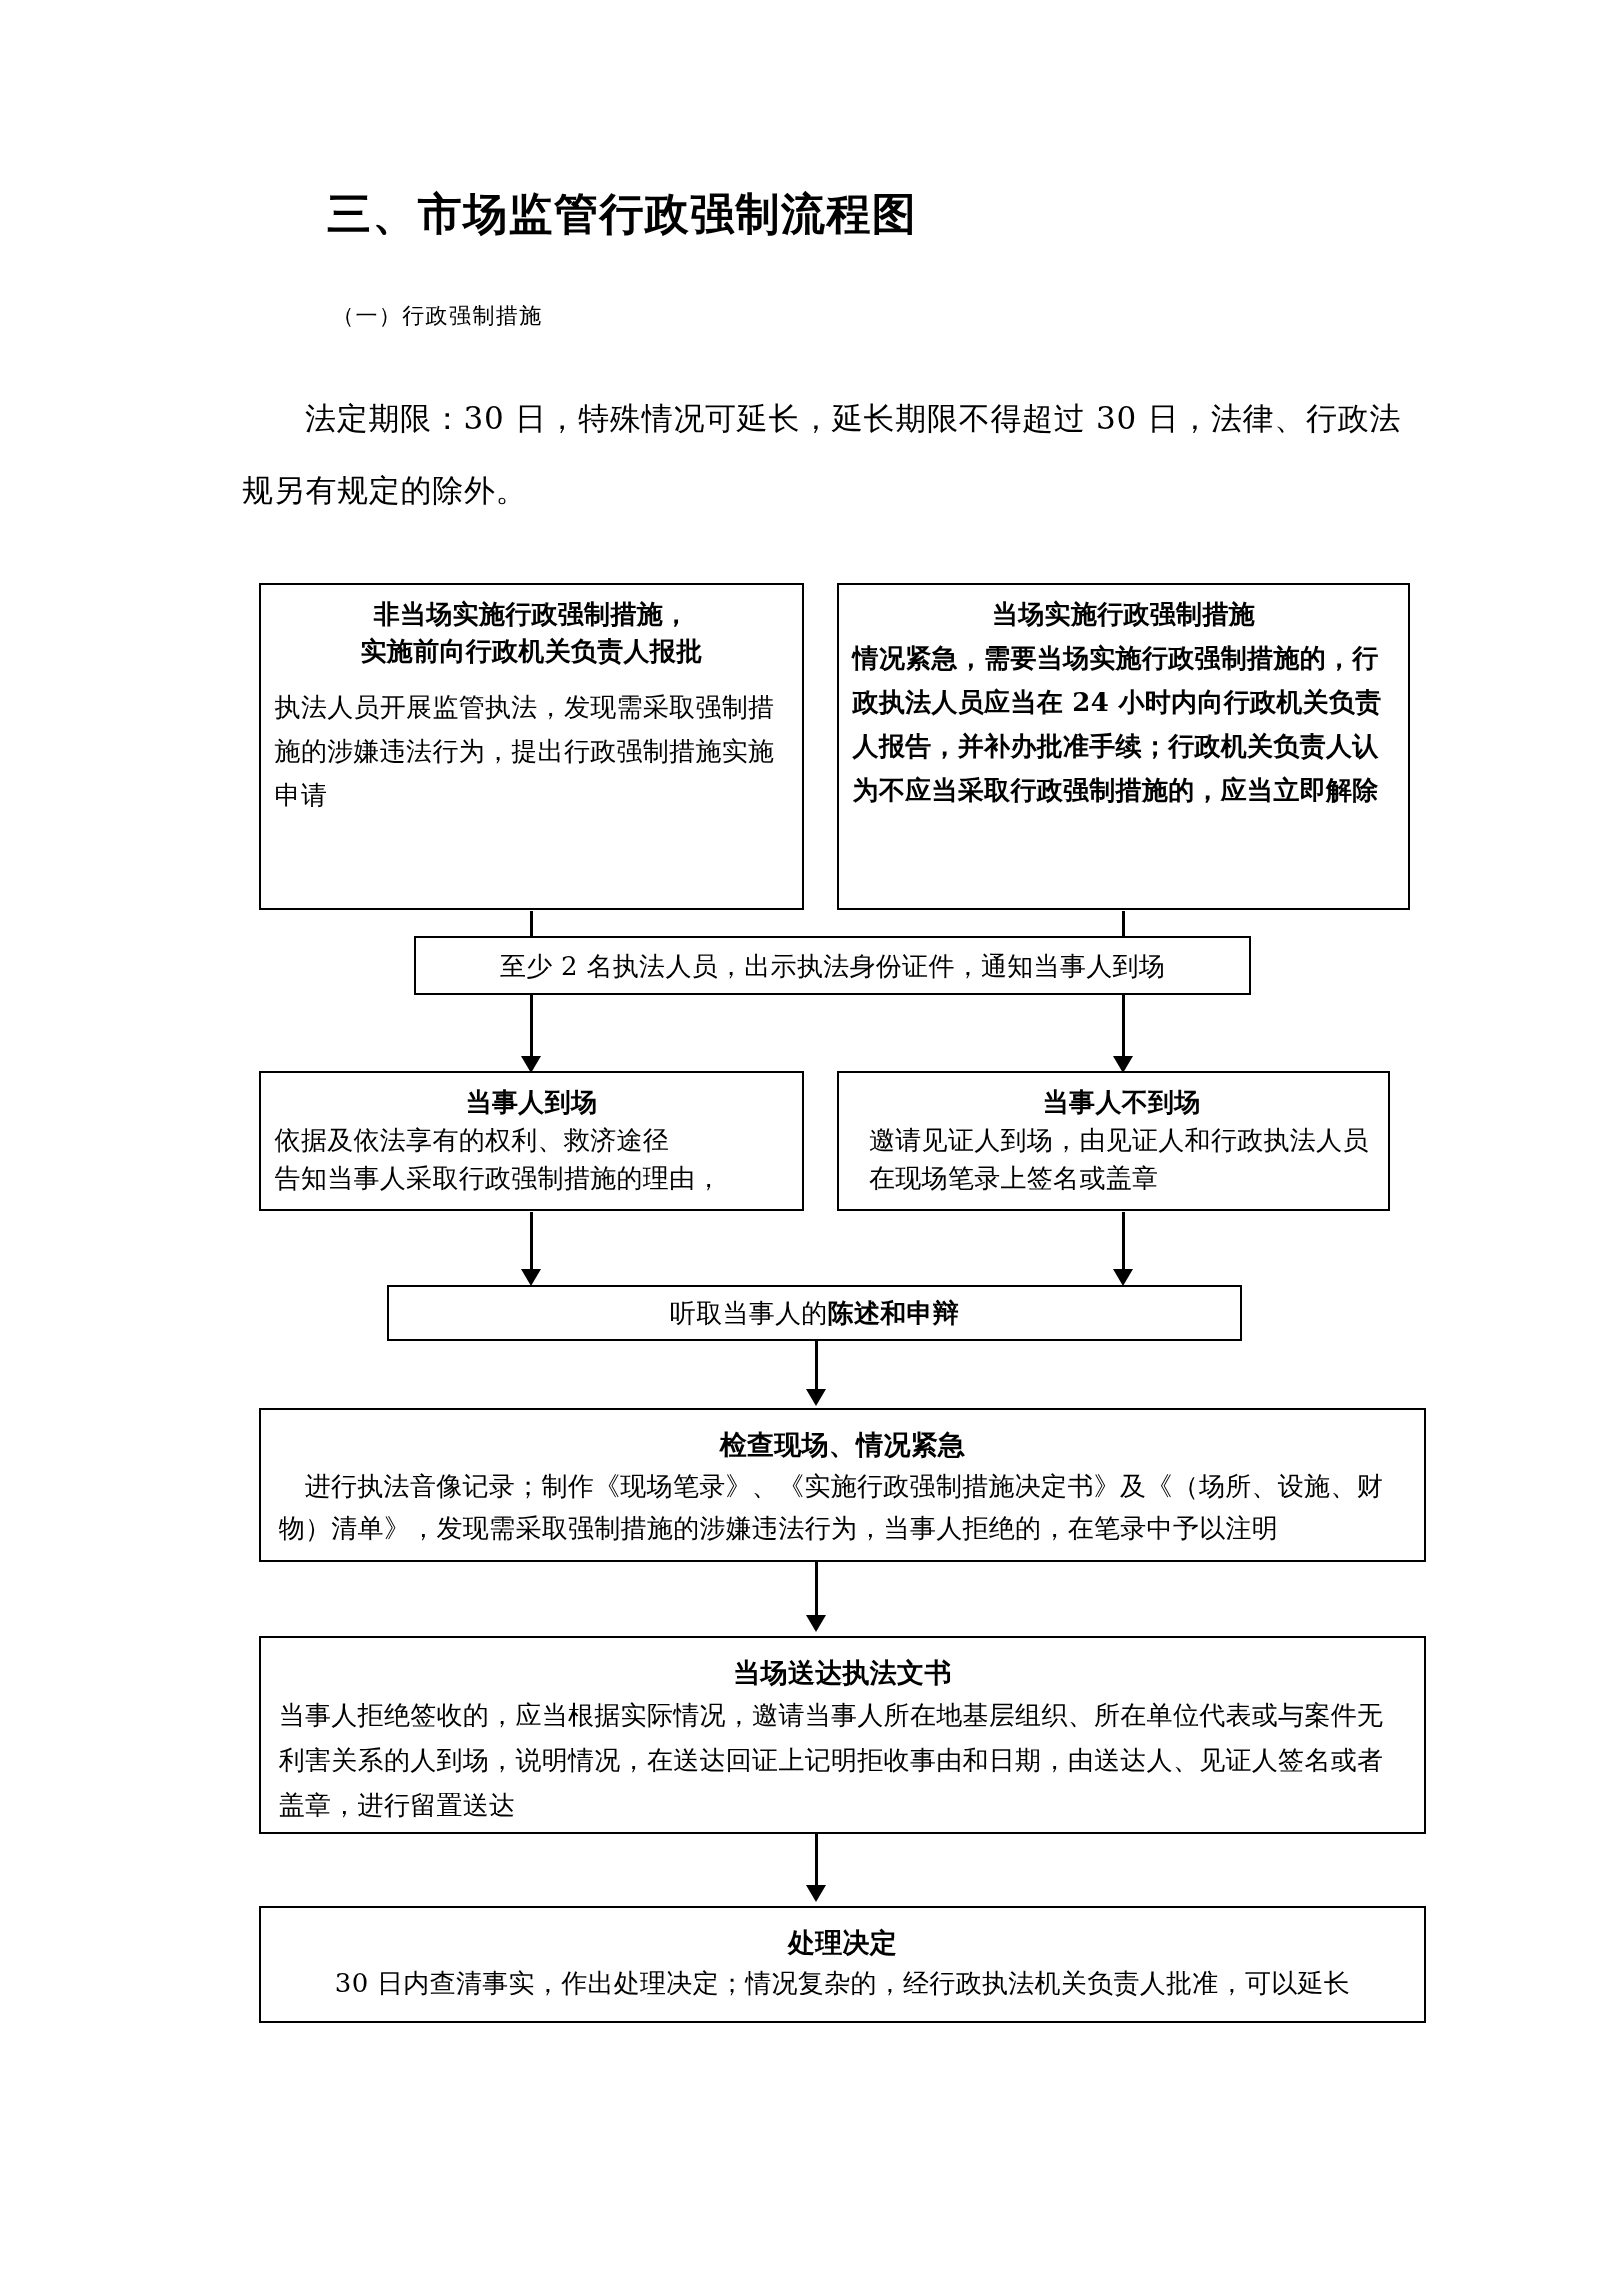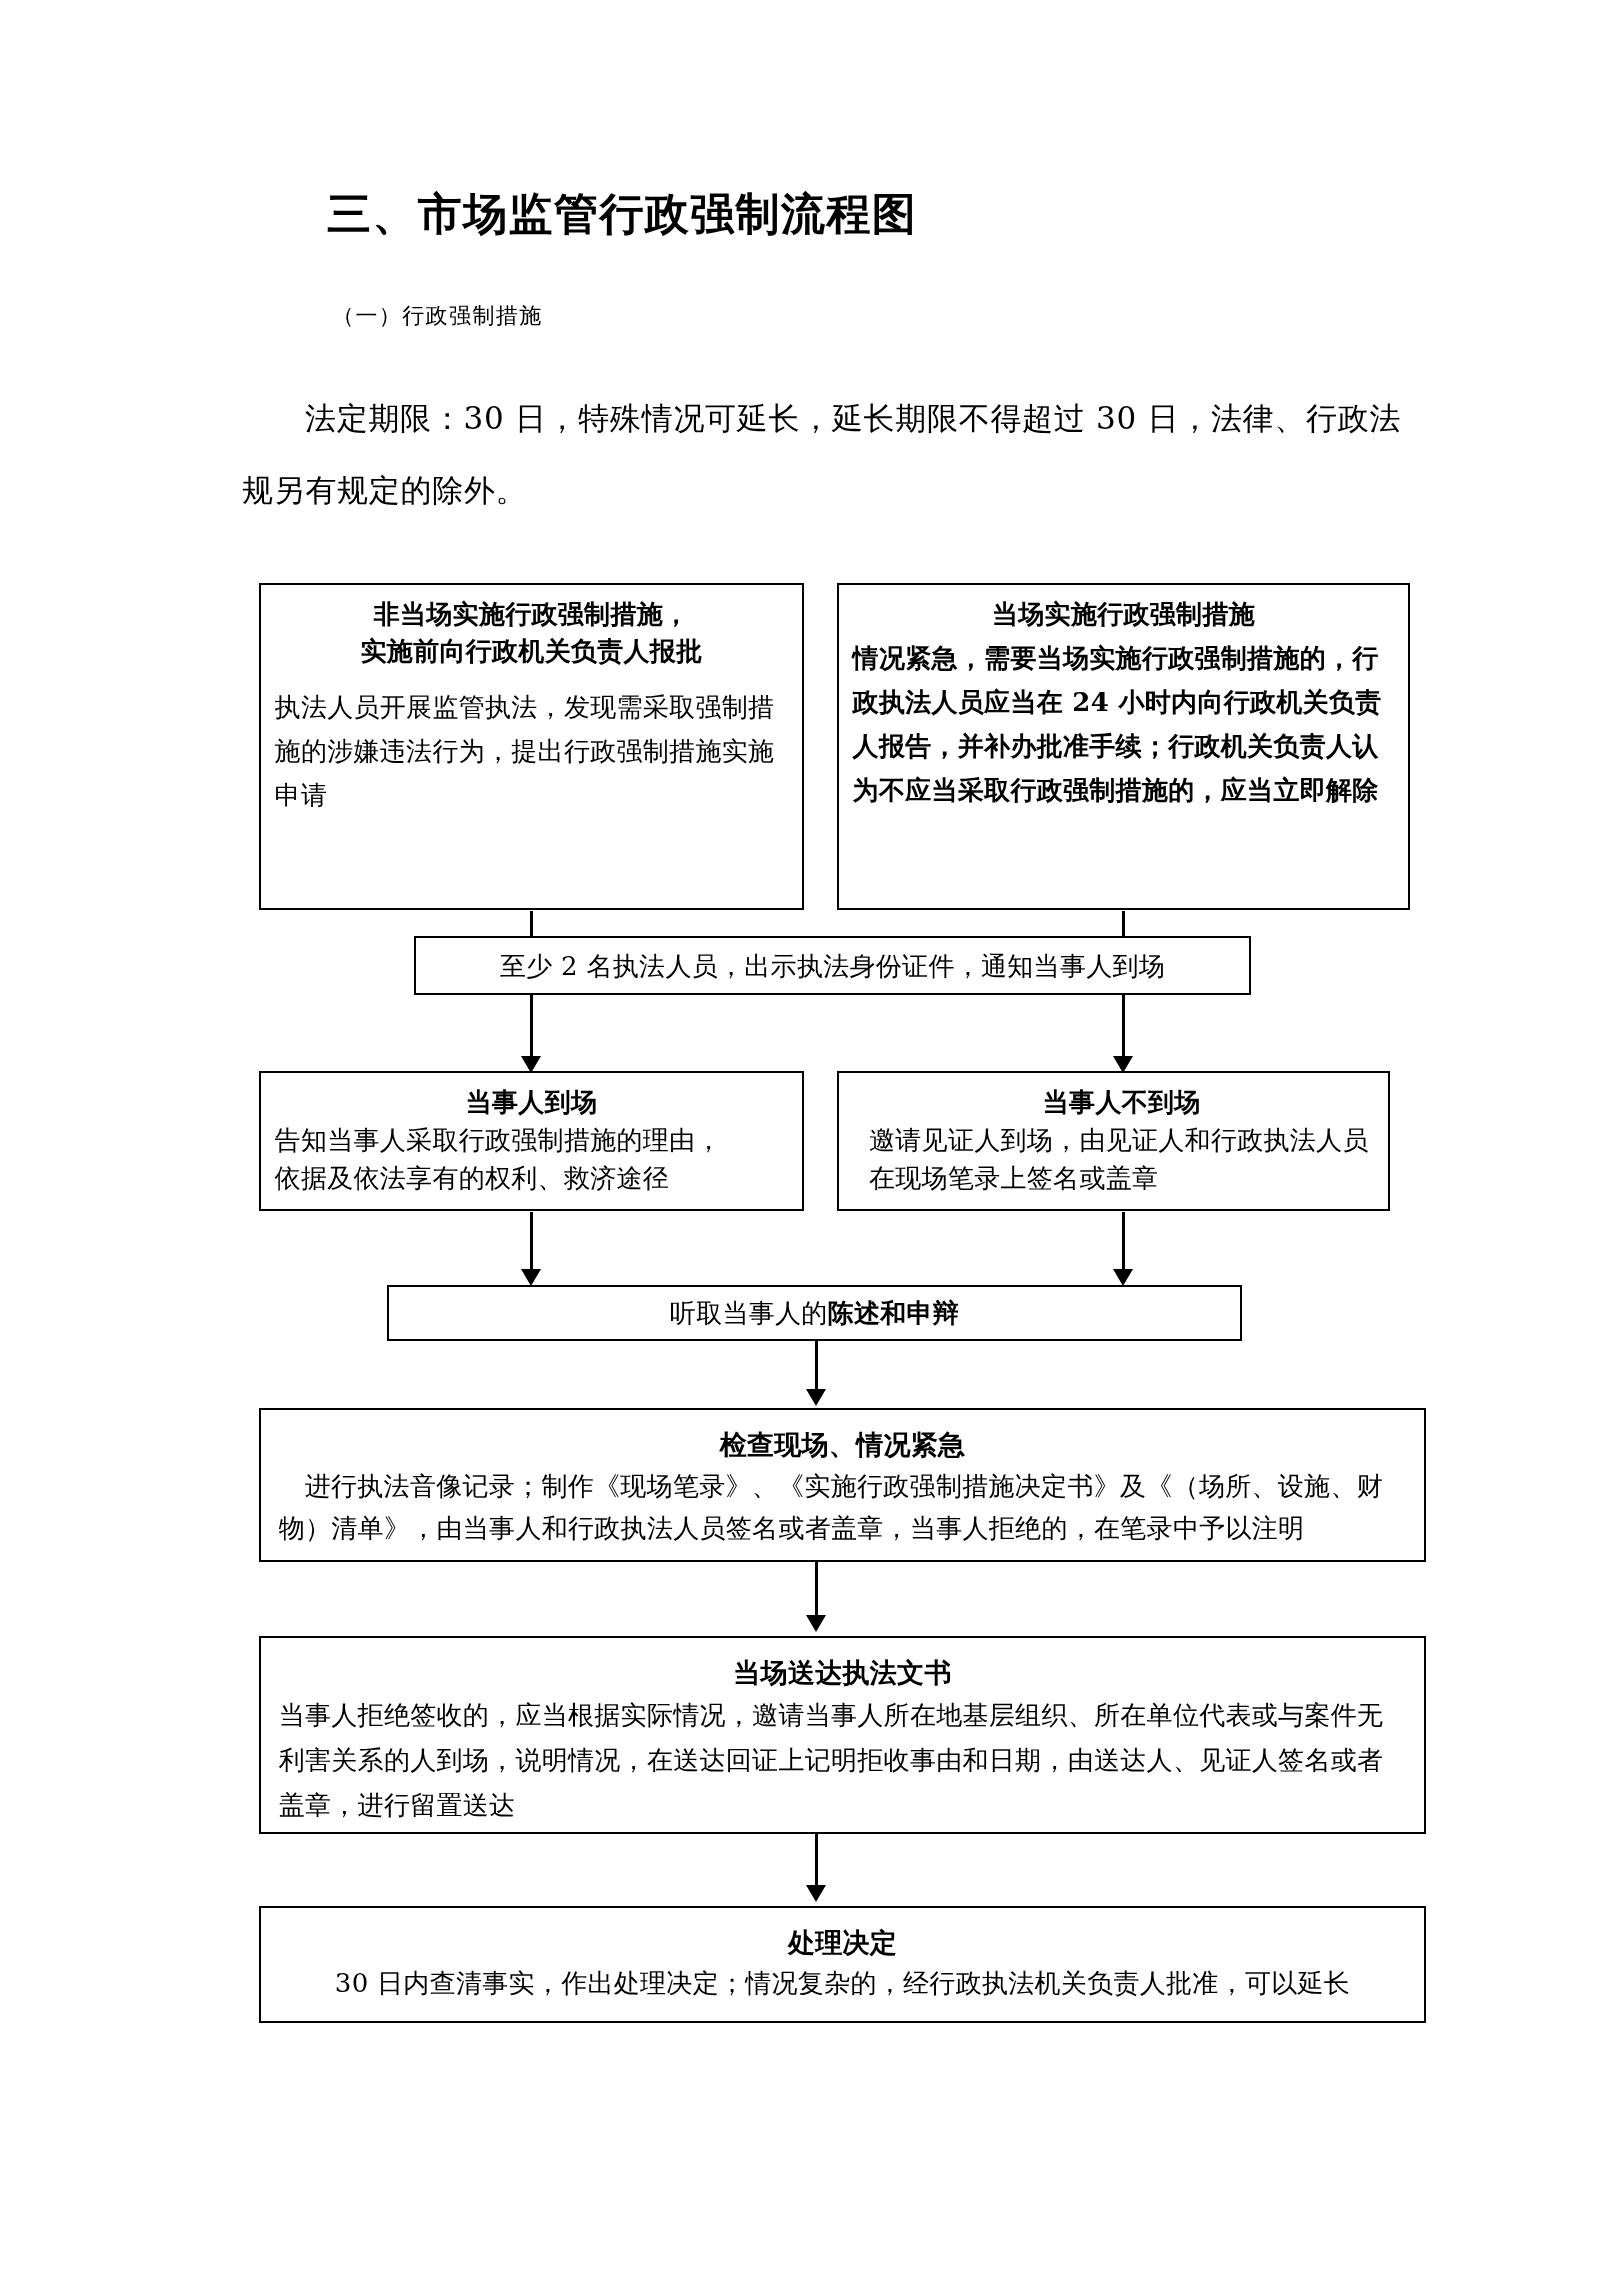--- a/index.html
+++ b/index.html
@@ -143,22 +143,22 @@
   </div>
 
   <div class="vline" style="left:530px; top:995px; height:65px;"></div>
   <div class="arrowhead" style="left:521px; top:1056px;"></div>
 
   <div class="vline" style="left:1122px; top:995px; height:65px;"></div>
   <div class="arrowhead" style="left:1113px; top:1056px;"></div>
 
   <div class="fbox pad" style="left:259px; top:1071px; width:545px; height:140px;">
     <span class="bx-title">当事人到场</span>
+    <span class="bx-body" style="line-height:38px;">依据及依法享有的权利、救济途径</span>
     <span class="bx-body" style="line-height:38px;">告知当事人采取行政强制措施的理由，</span>
-    <span class="bx-body" style="line-height:38px;">依据及依法享有的权利、救济途径</span>
   </div>
 
   <div class="fbox pad" style="left:837px; top:1071px; width:553px; height:140px;padding-left:30px;">
     <span class="bx-title">当事人不到场</span>
     <span class="bx-body" style="line-height:38px;">邀请见证人到场，由见证人和行政执法人员</span>
     <span class="bx-body" style="line-height:38px;">在现场笔录上签名或盖章</span>
   </div>
 
   <div class="vline" style="left:530px; top:1212px; height:61px;"></div>
   <div class="arrowhead" style="left:521px; top:1269px;"></div>
@@ -168,21 +168,21 @@
 
   <div class="fbox" style="left:387px; top:1285px; width:855px; height:56px; display:flex; align-items:center; justify-content:center;">
     <span class="bx-body center"><span class="mixline">听取当事人的</span><span class="mixline b">陈述和申辩</span></span>
   </div>
 
   <div class="vline" style="left:815px; top:1341px; height:52px;"></div>
   <div class="arrowhead" style="left:806px; top:1389px;"></div>
 
   <div class="fbox" style="left:259px; top:1408px; width:1167px; height:154px; padding:15px 17.7px 0 17.7px;">
     <span class="bx-title" style="font-size:27px; line-height:40px;">检查现场、情况紧急</span>
-    <span class="bx-body" style="line-height:42px; text-indent:26px;">进行执法音像记录；制作《现场笔录》、《实施行政强制措施决定书》及《（场所、设施、财物）清单》，由当事人和行政执法人员签名或者盖章，当事人拒绝的，在笔录中予以注明</span>
+    <span class="bx-body" style="line-height:42px; text-indent:26px;">进行执法音像记录；制作《现场笔录》、《实施行政强制措施决定书》及《（场所、设施、财物）清单》，发现需采取强制措施的涉嫌违法行为，当事人拒绝的，在笔录中予以注明</span>
   </div>
 
   <div class="vline" style="left:815px; top:1562px; height:57px;"></div>
   <div class="arrowhead" style="left:806px; top:1615px;"></div>
 
   <div class="fbox" style="left:259px; top:1636px; width:1167px; height:198px; padding:15px 17.7px 0 17.7px;">
     <span class="bx-title" style="font-size:27px; line-height:40px;">当场送达执法文书</span>
     <span class="bx-body" style="line-height:45px;">当事人拒绝签收的，应当根据实际情况，邀请当事人所在地基层组织、所在单位代表或与案件无利害关系的人到场，说明情况，在送达回证上记明拒收事由和日期，由送达人、见证人签名或者盖章，进行留置送达</span>
   </div>
 

